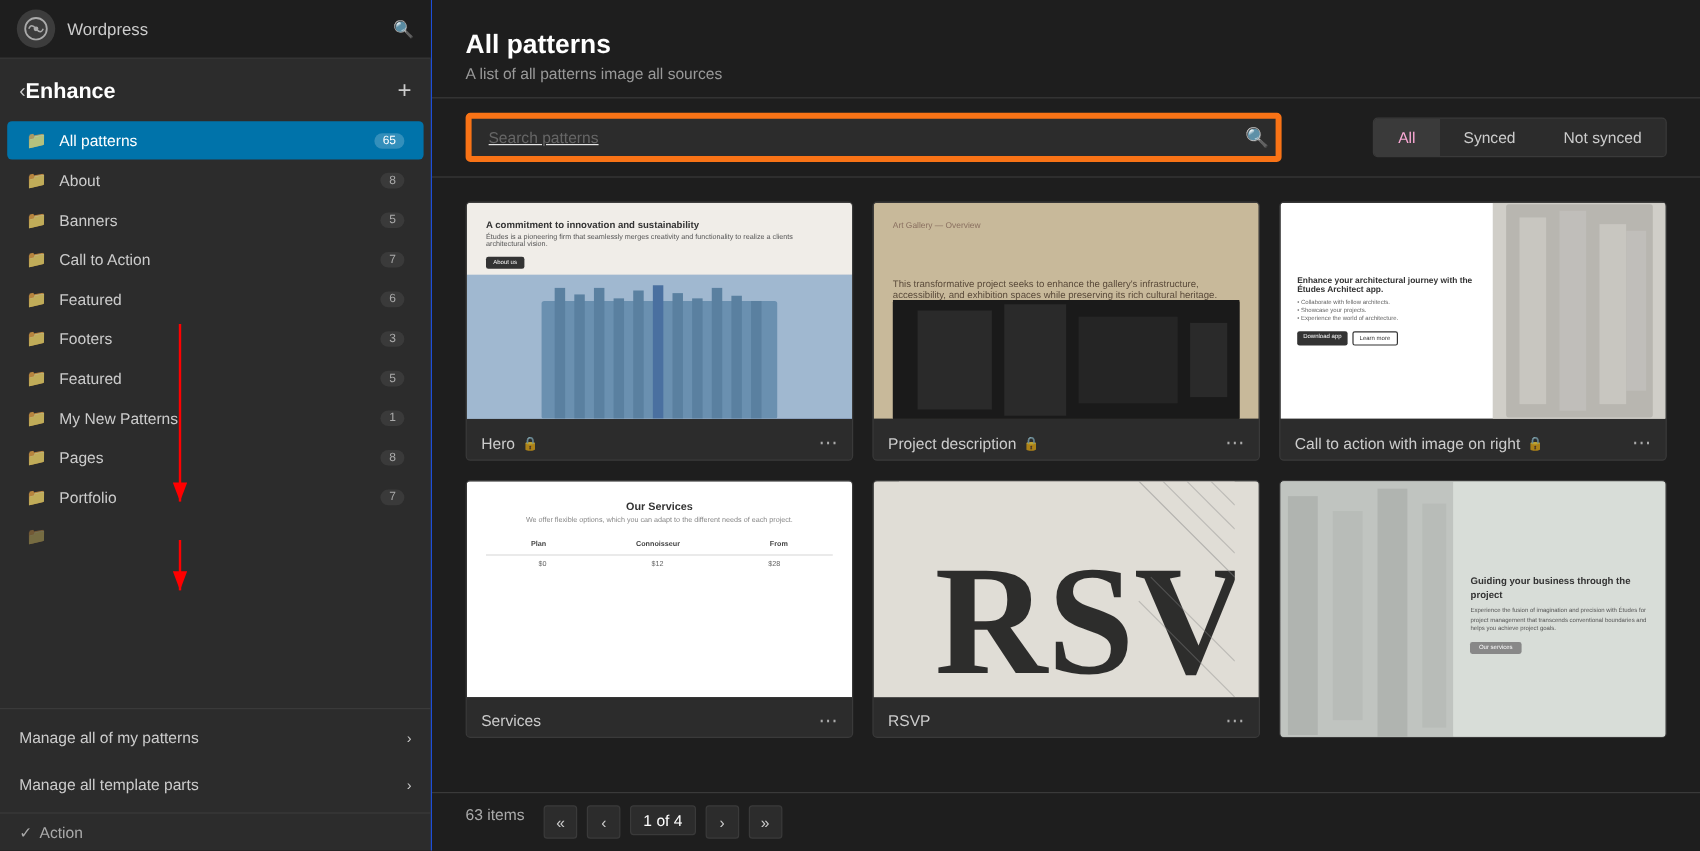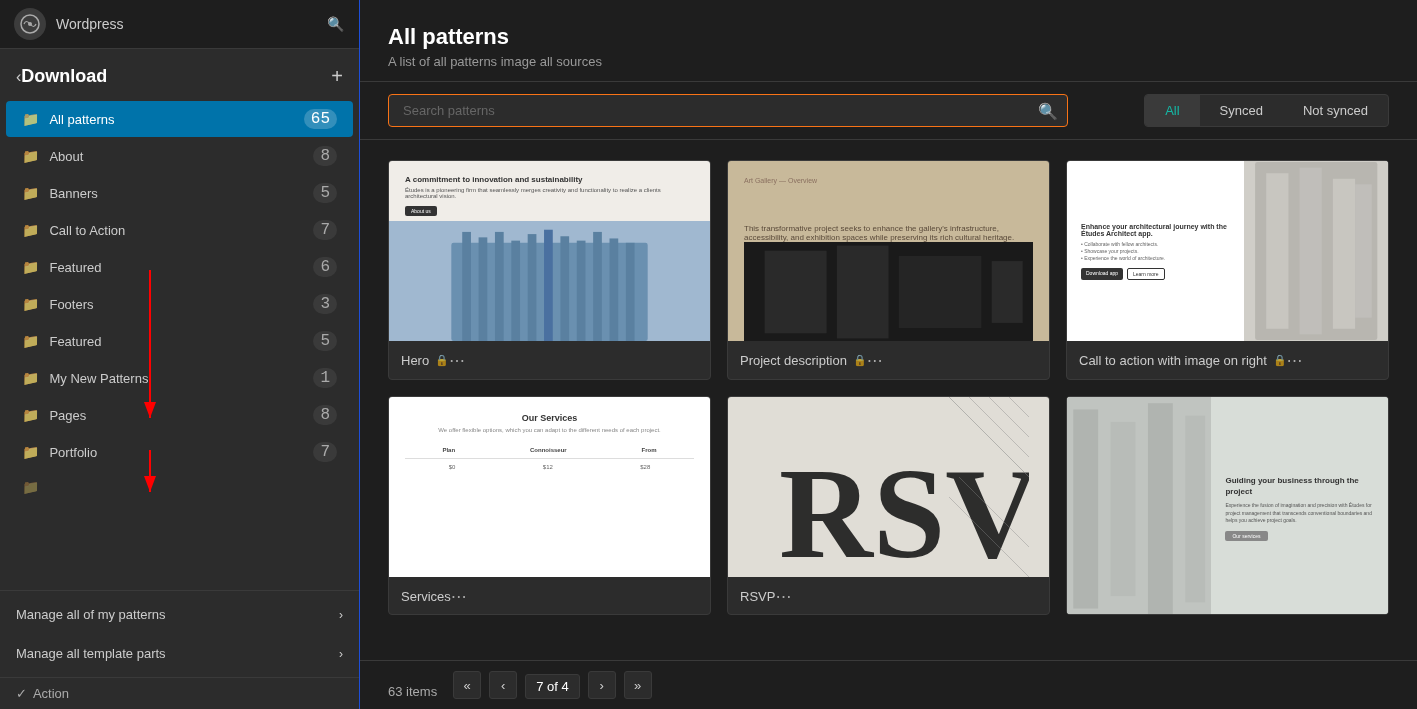--- a/index.html
+++ b/index.html
@@ -16,52 +16,52 @@
     .sidebar-title { color: #fff; font-size: 18px; font-weight: 600; }
     .back-arrow { color: #ccc; font-size: 16px; cursor: pointer; }
     .plus-btn { color: #ccc; font-size: 20px; cursor: pointer; font-weight: 300; }
 
     .sidebar-nav { flex: 1; overflow-y: auto; padding: 4px 0; }
     .nav-item { display: flex; align-items: center; justify-content: space-between; padding: 8px 16px; cursor: pointer; border-radius: 4px; margin: 1px 6px; }
     .nav-item.active { background: #0073aa; color: #fff; }
     .nav-item-left { display: flex; align-items: center; gap: 10px; }
     .folder-icon { font-size: 14px; opacity: 0.7; }
     .nav-label { font-size: 13px; }
-    .nav-count { font-size: 16px; color: #aaa; background: #3a3a3a; border-radius: 10px; padding: 1px 7px; font-family: Liberation Mono, monospace; }
+    .nav-count { font-size: 10px; color: #aaa; background: #3a3a3a; border-radius: 10px; padding: 1px 7px; }
     .nav-item.active .nav-count { background: rgba(255,255,255,0.2); color: #fff; }
 
     .sidebar-footer { border-top: 1px solid #3a3a3a; padding: 4px 0; }
     .footer-link { display: flex; align-items: center; justify-content: space-between; padding: 12px 16px; cursor: pointer; font-size: 13px; color: #ccc; }
     .footer-link .chevron { font-size: 12px; }
 
     .sidebar-saved { padding: 8px 16px; font-size: 13px; color: #aaa; display: flex; align-items: center; gap: 6px; border-top: 1px solid #3a3a3a; }
 
     
     .main { flex: 1; display: flex; flex-direction: column; background: #1e1e1e; overflow: hidden; }
 
     .main-header { padding: 24px 28px 12px; border-bottom: 1px solid #3a3a3a; }
     .main-title { font-size: 22px; font-weight: 600; color: #fff; }
     .main-subtitle { font-size: 13px; color: #999; margin-top: 4px; }
 
     .main-toolbar { display: flex; align-items: center; justify-content: space-between; padding: 12px 28px; border-bottom: 1px solid #3a3a3a; }
     .search-container { flex: 1; max-width: 680px; position: relative; }
-    .search-input { width: 100%; background: #2c2c2c; border: 1px solid #f97316; border-radius: 4px; padding: 8px 14px 8px 14px; color: #ec4899; font-size: 13px; outline: none; }
+    .search-input { width: 100%; background: #2c2c2c; border: 5px solid #f97316; border-radius: 4px; padding: 8px 14px 8px 14px; color: #e5e5e5; font-size: 13px; outline: none; text-decoration: underline; }
     .search-input::placeholder { color: #666; }
     .search-icon-btn { position: absolute; right: 10px; top: 50%; transform: translateY(-50%); color: #888; cursor: pointer; }
 
     .filter-tabs { display: flex; background: #2c2c2c; border-radius: 4px; overflow: hidden; border: 1px solid #3a3a3a; }
     .filter-tab { padding: 8px 20px; font-size: 13px; cursor: pointer; color: #ccc; border: none; background: transparent; }
-    .filter-tab.active { background: #3a3a3a; color: #14b8a6; font-weight: 500; }
+    .filter-tab.active { background: #3a3a3a; color: #f9a8d4; font-weight: 500; }
 
     .patterns-grid { flex: 1; overflow-y: auto; padding: 20px 28px; display: grid; grid-template-columns: repeat(3, 1fr); gap: 16px; align-content: start; }
 
     .pattern-card { background: #2c2c2c; border-radius: 4px; overflow: hidden; border: 1px solid #3a3a3a; cursor: pointer; }
     .pattern-preview { width: 100%; height: 180px; overflow: hidden; background: #f5f0eb; display: flex; align-items: center; justify-content: center; position: relative; }
 
-    .pattern-footer { display: flex; align-items: center; padding: 10px 12px; }
+    .pattern-footer { display: flex; align-items: center; justify-content: space-between; padding: 10px 12px; }
     .pattern-name { font-size: 13px; color: #ccc; display: flex; align-items: center; gap: 6px; }
     .lock-icon { font-size: 11px; opacity: 0.7; }
     .more-btn { color: #aaa; cursor: pointer; font-size: 16px; }
 
     .hero-preview { width: 100%; height: 100%; display: flex; flex-direction: column; }
     .hero-text-area { padding: 14px 16px 4px; flex: 0 0 auto; }
     .hero-title-mock { font-size: 8px; color: #333; font-weight: 700; }
     .hero-sub-mock { font-size: 6px; color: #555; margin-top: 3px; }
     .hero-btn-mock { display: inline-block; background: #333; color: #fff; font-size: 5px; padding: 2px 6px; border-radius: 2px; margin-top: 4px; }
     .hero-img-area { flex: 1; background: linear-gradient(135deg, #7aa0c0 0%, #4a6fa5 100%); position: relative; overflow: hidden; }
@@ -79,21 +79,21 @@
     .cta-btn-dark { background: #333; color: #fff; }
     .cta-btn-outline { border: 1px solid #333; color: #333; }
     .cta-img-side { width: 45%; background: linear-gradient(135deg, #d0d0c8 0%, #b8b8b0 100%); }
 
     .services-preview { width: 100%; height: 100%; background: #fff; padding: 16px; }
     .services-title { font-size: 9px; color: #333; font-weight: 700; text-align: center; }
     .services-sub { font-size: 6px; color: #888; text-align: center; margin-top: 4px; }
     .services-table { margin-top: 10px; }
     .services-row { display: flex; justify-content: space-around; font-size: 6px; color: #444; }
 
-    .main-pagination { padding: 10px 28px; border-top: 1px solid #3a3a3a; display: flex; align-items: flex-end; gap: 8px; margin-top: 25px; }
+    .main-pagination { padding: 10px 28px; border-top: 1px solid #3a3a3a; display: flex; align-items: flex-start; gap: 8px; margin-top: 25px; }
     .pagination-count { font-size: 13px; color: #aaa; margin-right: 8px; }
     .pag-btn { background: #2c2c2c; border: 1px solid #3a3a3a; color: #ccc; border-radius: 3px; width: 28px; height: 28px; display: flex; align-items: center; justify-content: center; cursor: pointer; font-size: 13px; }
     .pag-current { background: #2c2c2c; border: 1px solid #3a3a3a; color: #fff; border-radius: 3px; padding: 4px 10px; font-size: 13px; }
   </style>
 </head>
 <body>
 
 <div style="position:relative; width:1417px; height:709px; display:flex; overflow:hidden;">
 
   <div class="sidebar">
@@ -106,21 +106,21 @@
           <circle cx="10" cy="10" r="2" fill="#aaa"></circle>
         </svg>
       </div>
       <span class="site-name">Wordpress</span>
       <div style="flex:1"></div>
       <span style="color:#aaa; cursor:pointer; font-size:14px;">🔍</span>
     </div>
 
     <div class="sidebar-header">
       <span class="back-arrow">‹</span>
-      <span class="sidebar-title">Download</span>
+      <span class="sidebar-title">Enhance</span>
       <div style="flex:1"></div>
       <span class="plus-btn">+</span>
     </div>
 
     <div class="sidebar-nav">
 
       <div class="nav-item active">
         <div class="nav-item-left">
           <span class="folder-icon">📁</span>
           <span class="nav-label">All patterns</span>
@@ -428,20 +428,20 @@
           <span class="more-btn">⋯</span>
         </div>
       </div>
 
     </div>
 
     <div class="main-pagination">
       <span class="pagination-count">63 items</span>
       <button class="pag-btn">«</button>
       <button class="pag-btn">‹</button>
-      <span class="pag-current">7 of 4</span>
+      <span class="pag-current">1 of 4</span>
       <button class="pag-btn">›</button>
       <button class="pag-btn">»</button>
     </div>
 
   </div>
 
 </div>
 
 </body></html>

